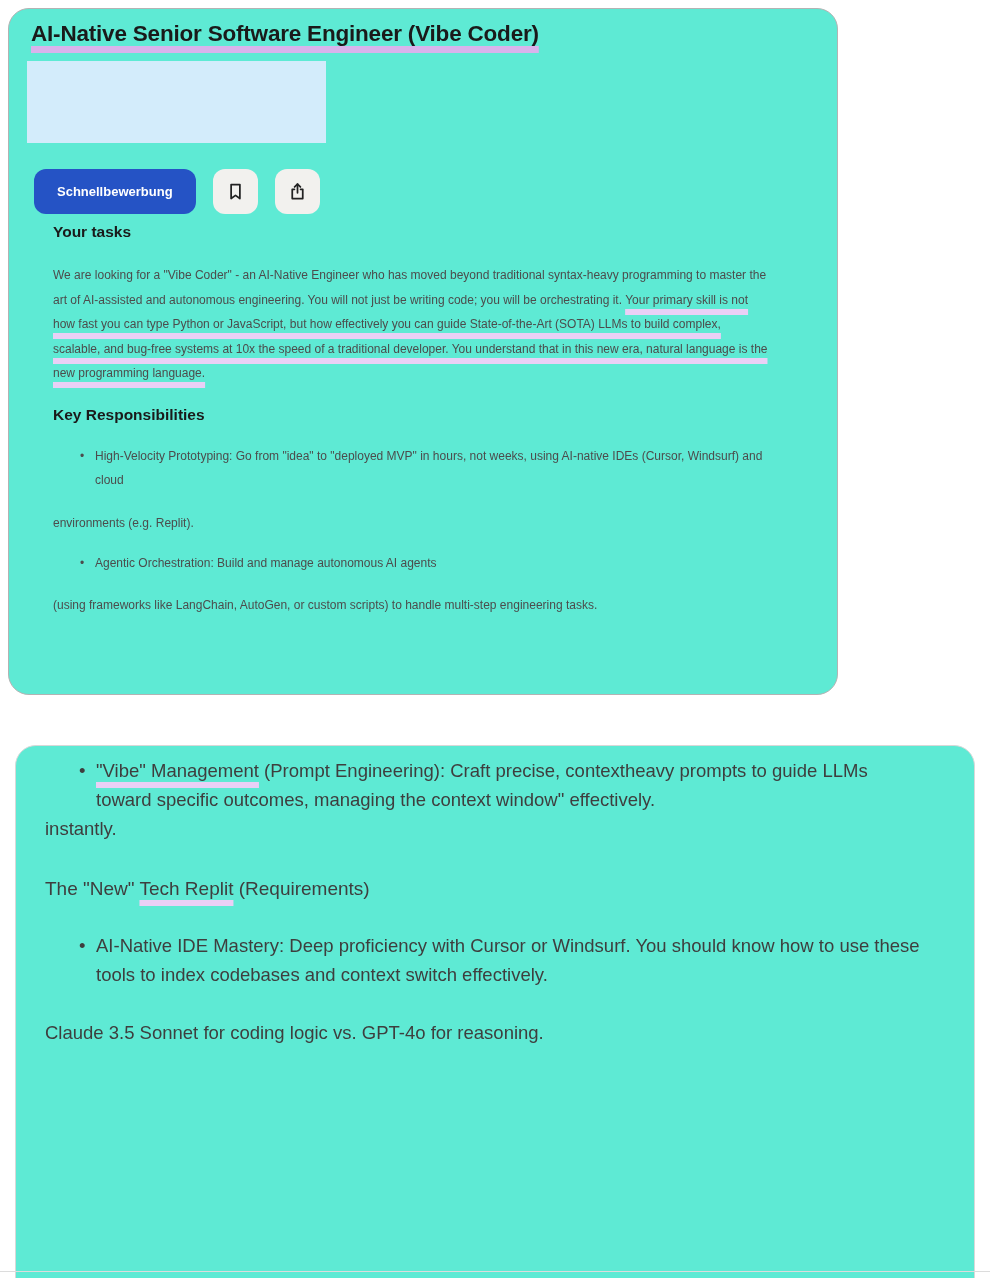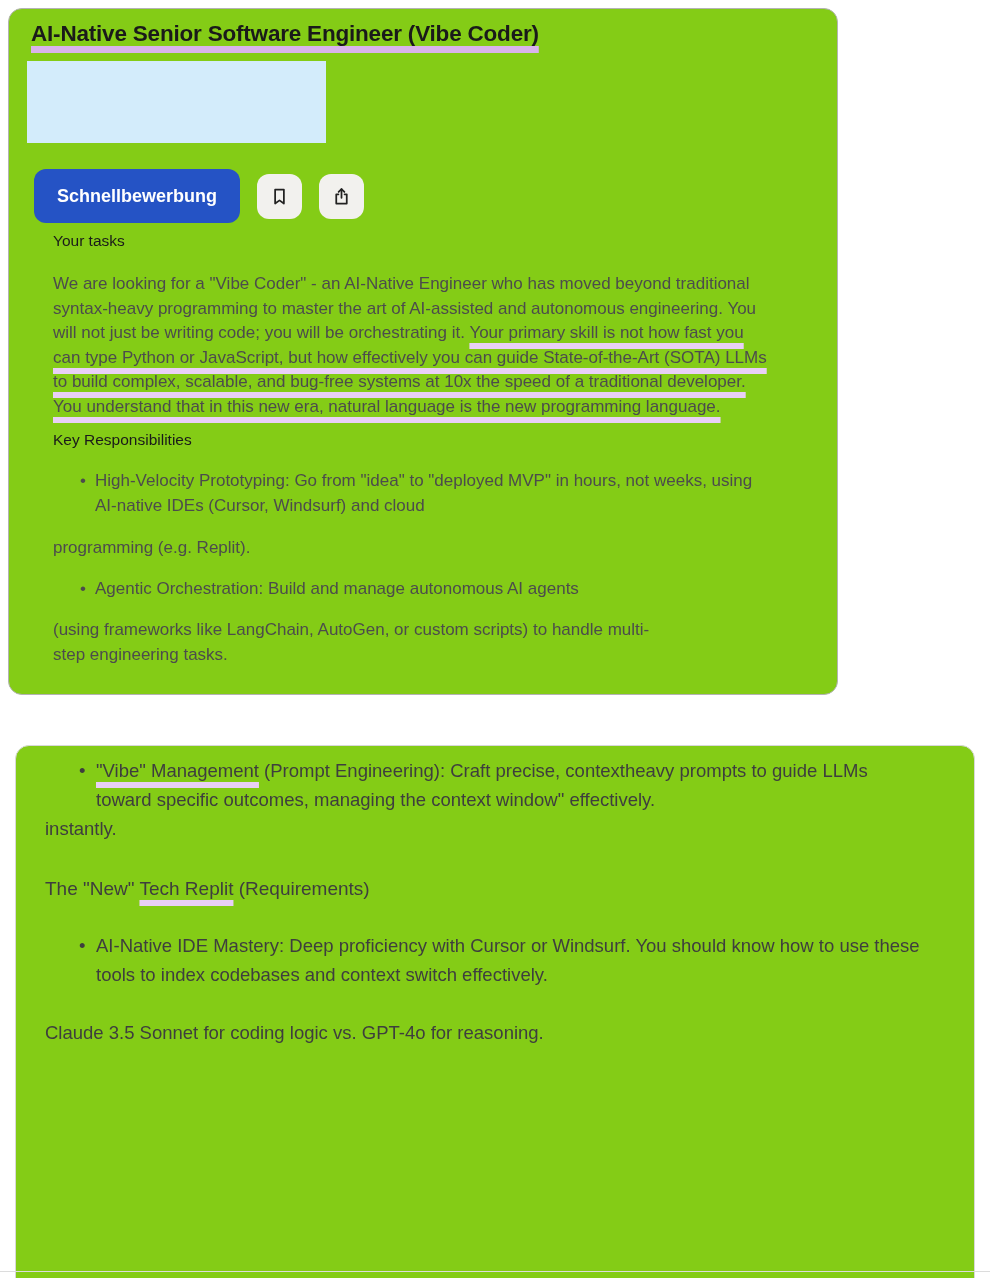--- a/index.html
+++ b/index.html
@@ -14,22 +14,22 @@
   *{margin:0;padding:0;box-sizing:border-box;}
   html,body{width:990px;height:1278px;}
   body{
     background:#ffffff;
     font-family:"Liberation Sans", sans-serif;
     position:relative;
     overflow:hidden;
   }
   .card{
     position:absolute;
-    background:#84cc16;
-    border-radius:14px;
+    background:#5eead4;
+    border-radius:21px;
   }
   #card1{
     left:8px; top:8px; width:830px; height:687px;
     border:1.5px solid #b3b3b3;
     padding:4px 20px 0 18px;
   }
   #card2{
     left:15px; top:745px; width:960px; height:600px;
     border:1.5px solid #d8d8d8;
     padding:10px 30px 0 29px;
@@ -65,46 +65,46 @@
   }
   .actions{
     margin:26px 0 0 7px;
     display:flex; align-items:center; gap:17px;
   }
   .apply-btn{
     background:var(--primary);
     color:#fff;
     font-family:inherit;
     font-weight:700;
-    font-size:18px;
+    font-size:13px;
     border:none;
     border-radius:12px;
-    height:54px;
+    height:45px;
     padding:0 23px;
     cursor:pointer;
   }
   .icon-btn{
     width:45px;height:45px;
     border-radius:12px;
     background:#f2f1ee;
     border:none;
     display:flex;align-items:center;justify-content:center;
     cursor:pointer;
   }
   .icon-btn svg{display:block;}
   .c1-content{margin-left:26px;}
   .sec-heading{
     margin-top:9px;
     font-size:15.5px;
-    font-weight:400;
+    font-weight:700;
     color:var(--text-dark);
   }
-  .sec-heading.key{margin-top:12px;}
+  .sec-heading.key{margin-top:20px;}
   .c1-content p, .c1-content li{
-    font-size:17px;
+    font-size:12px;
     line-height:24.5px;
     color:var(--text-body);
   }
   .c1-content .intro{margin-top:22px;width:716px;}
   .c1-content ul{margin-top:20px;list-style:none;padding-left:42px;}
   .c1-content ul.b2{margin-top:16px;}
   .c1-content li{position:relative;width:668px;}
   .c1-content li::before{content:"\2022";position:absolute;left:-15px;}
   .c1-content p.flow{margin-top:18px;width:700px;}
   .c1-content p.flow.last{margin-top:17px;width:620px;}
@@ -157,21 +157,21 @@
     <div class="sec-heading">Your tasks</div>
 
     <p class="intro"><span>We are looking for a "Vibe Coder" - an AI-Native Engineer who has moved beyond traditional syntax-heavy programming to master the art of AI-assisted and autonomous engineering. You will not just be writing code; you will be orchestrating it. </span><span class="hl">Your primary skill is not how fast you can type Python or JavaScript, but how effectively you can guide State-of-the-Art (SOTA) LLMs to build complex, scalable, and bug-free systems at 10x the speed of a traditional developer. You understand that in this new era, natural language is the new programming language.</span></p>
 
     <div class="sec-heading key">Key Responsibilities</div>
 
     <ul>
       <li>High-Velocity Prototyping: Go from "idea" to "deployed MVP" in hours, not weeks, using AI-native IDEs (Cursor, Windsurf) and cloud</li>
     </ul>
 
-    <p class="flow">programming (e.g. Replit).</p>
+    <p class="flow">environments (e.g. Replit).</p>
 
     <ul class="b2">
       <li>Agentic Orchestration: Build and manage autonomous AI agents</li>
     </ul>
 
     <p class="flow last">(using frameworks like LangChain, AutoGen, or custom scripts) to handle multi-step engineering tasks.</p>
   </div>
 </div>
 
 <div class="card" id="card2">

